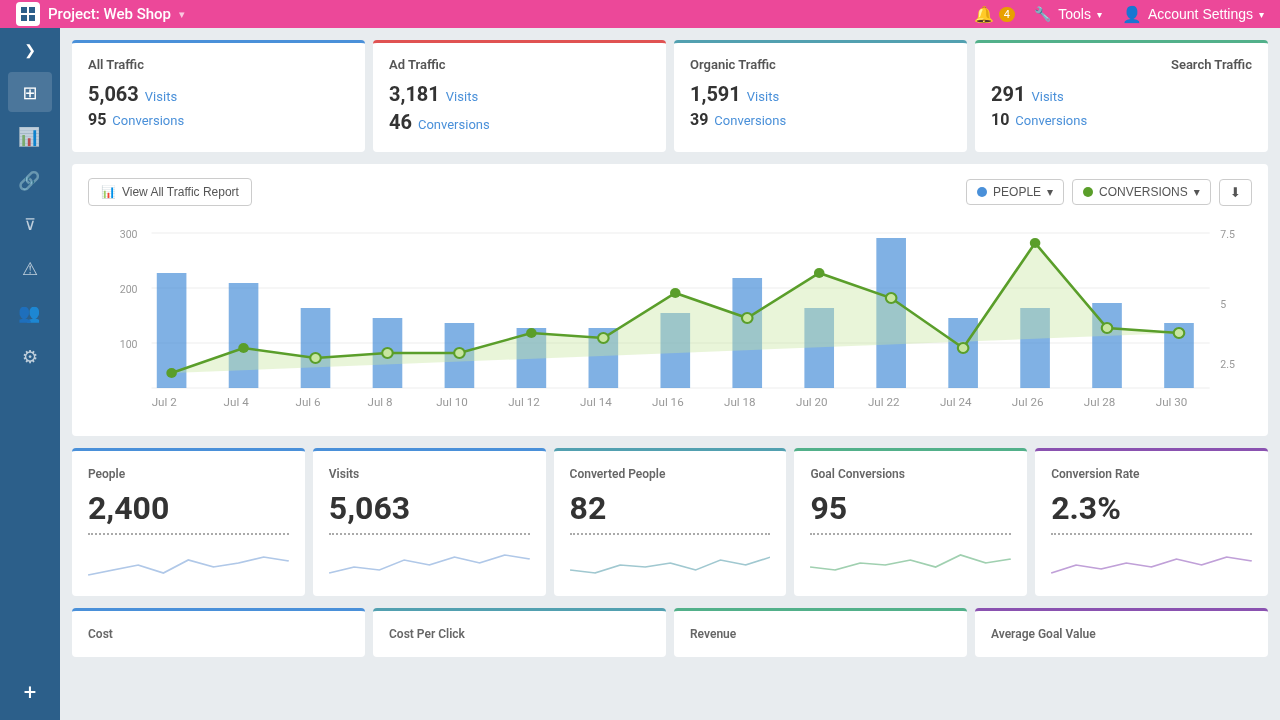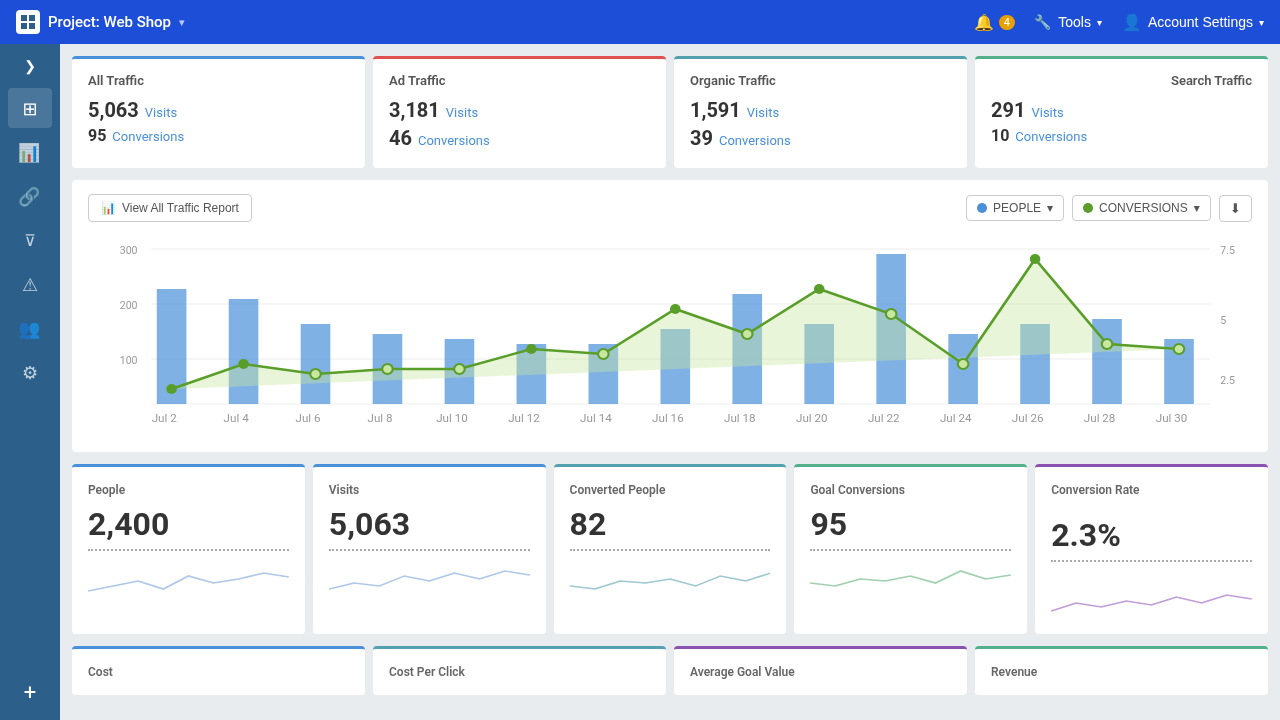--- a/index.html
+++ b/index.html
@@ -1,21 +1,21 @@
 <!DOCTYPE html>
 <html><head>
   <meta charset="utf-8">
   <style>
     * { box-sizing: border-box; margin: 0; padding: 0; }
     body { font-family: -apple-system, BlinkMacSystemFont, 'Segoe UI', Roboto, sans-serif; background: #e8ecef; display: flex; flex-direction: column; height: 720px; overflow: hidden; }
 
     
     .topnav {
-      background: #1d4ed8;
-      height: 44px;
+      background: #ec4899;
+      height: 28px;
       display: flex;
       align-items: center;
       padding: 0 16px;
       color: white;
       flex-shrink: 0;
     }
     .topnav-brand {
       display: flex;
       align-items: center;
       gap: 8px;
@@ -230,21 +230,21 @@
       padding: 16px;
       flex: 1;
       min-width: 0;
       border-top: 3px solid #ccc;
       display: flex;
       flex-direction: column;
     }
     .metric-card.blue { border-top-color: #4a90d9; }
     .metric-card.teal { border-top-color: #52a0b0; }
     .metric-card.green { border-top-color: #52b08a; }
-    .metric-card.purple { border-top-color: #8a52b0; gap: 11px; }
+    .metric-card.purple { border-top-color: #8a52b0; }
     .metric-card-title {
       font-size: 12px;
       color: #666;
       font-weight: 600;
       margin-bottom: 8px;
     }
     .metric-card-value {
       font-size: 32px;
       font-weight: 700;
       color: #333;
@@ -381,21 +381,21 @@
         </div>
       </div>
 
       <div class="traffic-card teal">
         <div class="traffic-card-title">Organic Traffic</div>
         <div class="traffic-stat-row">
           <span class="traffic-stat-num">1,591</span>
           <span class="traffic-stat-label">Visits</span>
         </div>
         <div class="traffic-stat-row">
-          <span class="traffic-stat-num" style="font-size:20px;">39</span>
+          <span class="traffic-stat-num" style="font-size:16px;">39</span>
           <span class="traffic-stat-label conversions">Conversions</span>
         </div>
       </div>
 
       <div class="traffic-card green">
         <div class="traffic-card-title">Search Traffic</div>
         <div class="traffic-stat-row">
           <span class="traffic-stat-num">291</span>
           <span class="traffic-stat-label">Visits</span>
         </div>
@@ -561,22 +561,22 @@
 
     </div>
 
     <div class="bottom-cards">
       <div class="bottom-card blue">
         <div class="bottom-card-title">Cost</div>
       </div>
       <div class="bottom-card teal">
         <div class="bottom-card-title">Cost Per Click</div>
       </div>
+      <div class="bottom-card green">
+        <div class="bottom-card-title">Revenue</div>
+      </div>
       <div class="bottom-card purple">
         <div class="bottom-card-title">Average Goal Value</div>
       </div>
-      <div class="bottom-card green">
-        <div class="bottom-card-title">Revenue</div>
-      </div>
     </div>
 
   </div>
 </div>
 
 </body></html>

